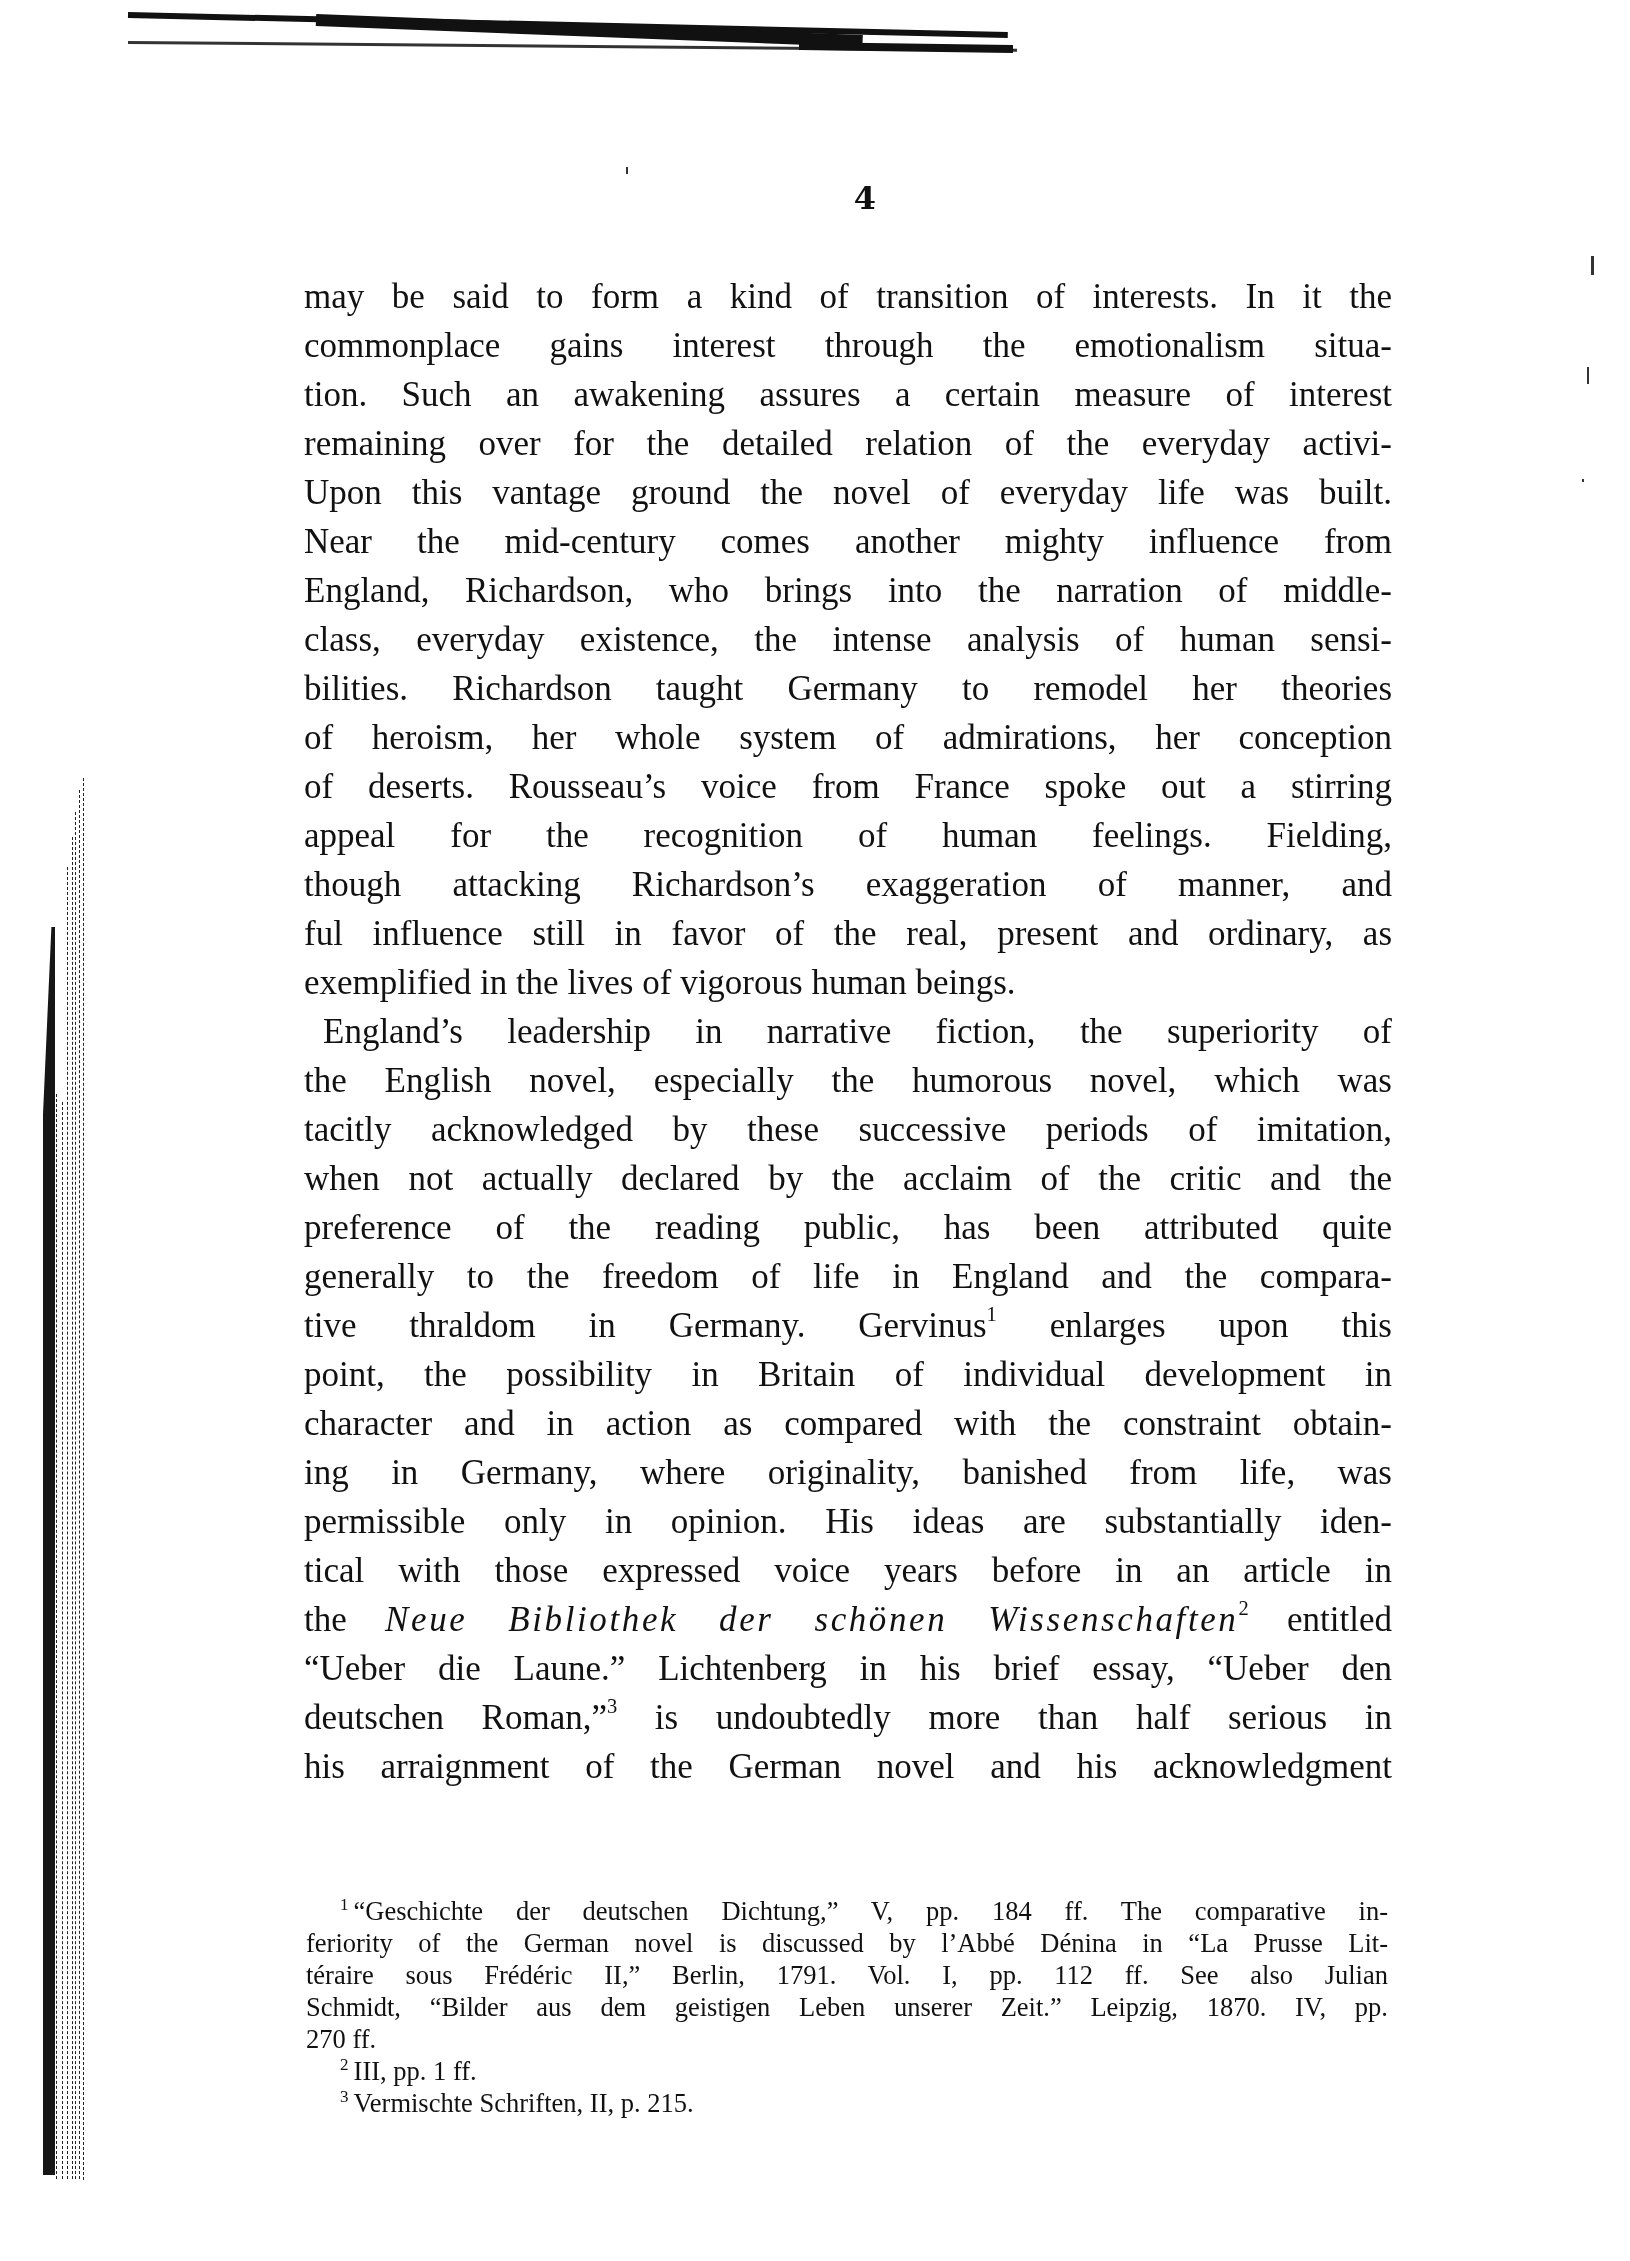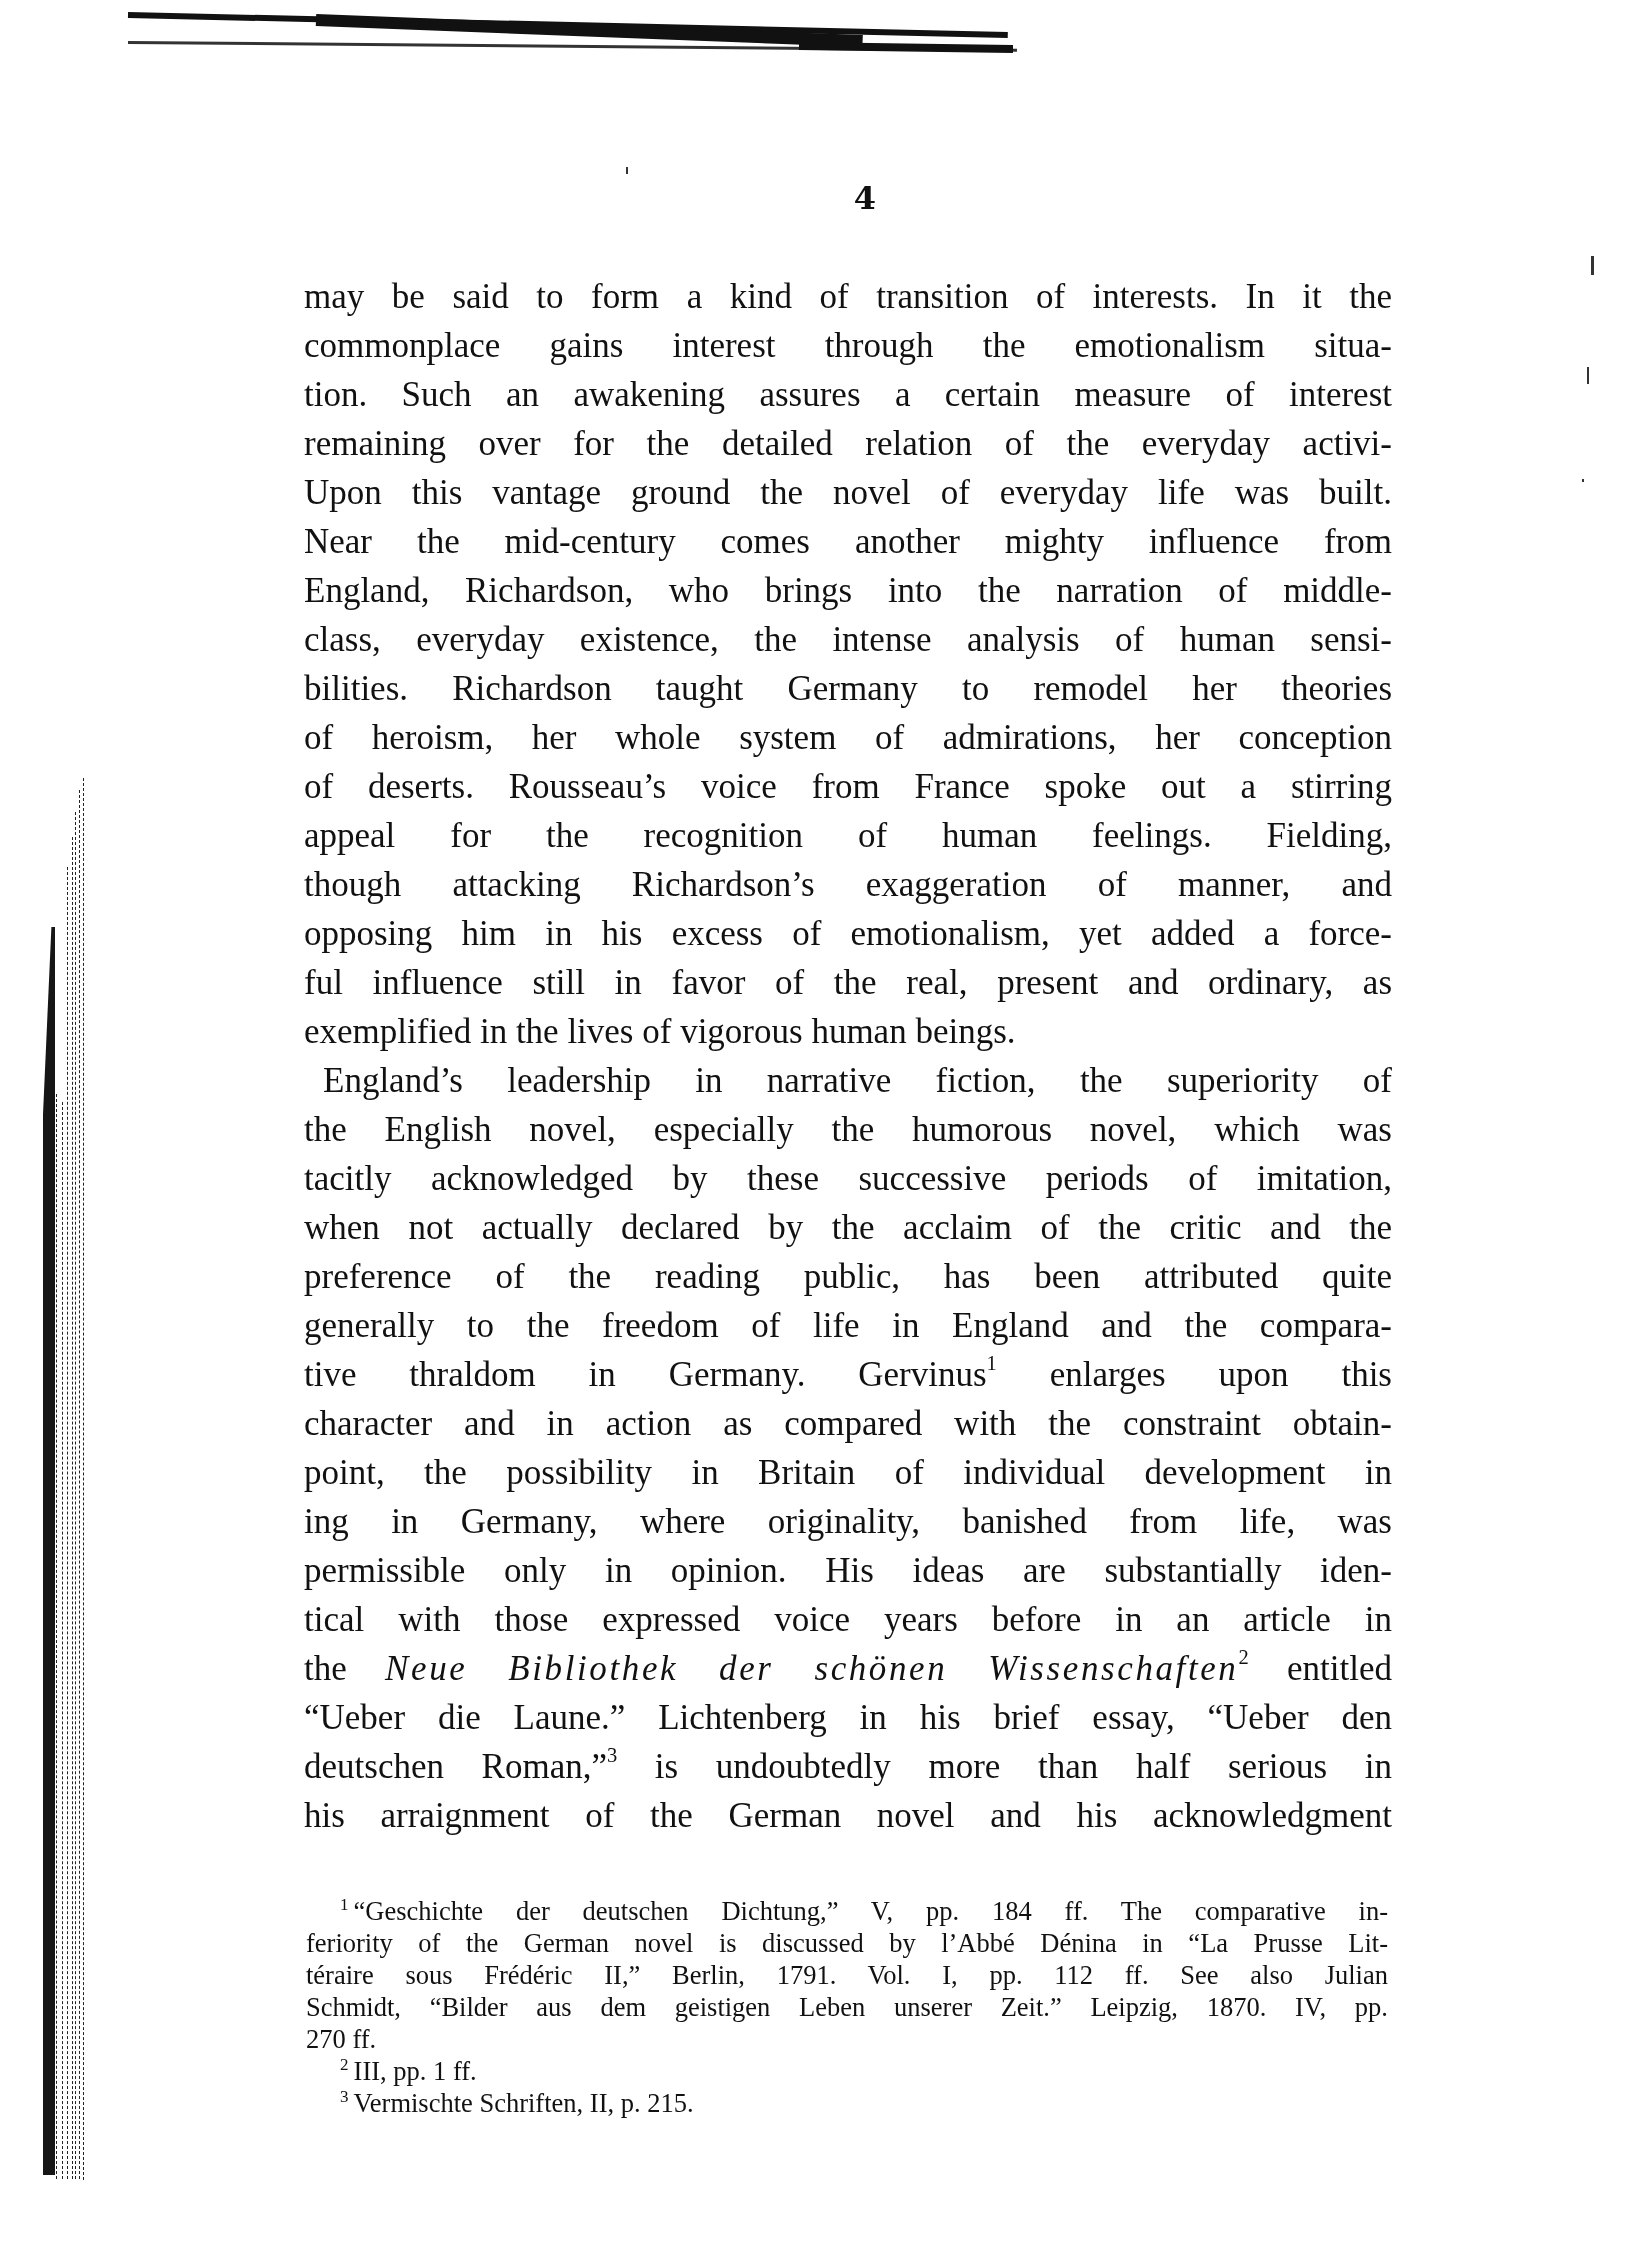--- a/index.html
+++ b/index.html
@@ -59,32 +59,31 @@
       <div class="line"><span>remaining over for the detailed relation of the everyday activi-</span></div>
       <div class="line"><span>Upon this vantage ground the novel of everyday life was built.</span></div>
       <div class="line"><span>Near the mid-century comes another mighty influence from</span></div>
       <div class="line"><span>England, Richardson, who brings into the narration of middle-</span></div>
       <div class="line"><span>class, everyday existence, the intense analysis of human sensi-</span></div>
       <div class="line"><span>bilities.  Richardson taught Germany to remodel her theories</span></div>
       <div class="line"><span>of heroism, her whole system of admirations, her conception</span></div>
       <div class="line"><span>of deserts.  Rousseau’s voice from France spoke out a stirring</span></div>
       <div class="line"><span>appeal for the recognition of human feelings.  Fielding,</span></div>
       <div class="line"><span>though attacking Richardson’s exaggeration of manner, and</span></div>
-      <div class="line"><span>opposing him in his excess of emotionalism, yet added a force-</span></div>
       <div class="line"><span>ful influence still in favor of the real, present and ordinary, as</span></div>
       <div class="line last"><span>exemplified in the lives of vigorous human beings.</span></div>
       <div class="line indent"><span>England’s leadership in narrative fiction, the superiority of</span></div>
       <div class="line"><span>the English novel, especially the humorous novel, which was</span></div>
       <div class="line"><span>tacitly acknowledged by these successive periods of imitation,</span></div>
       <div class="line"><span>when not actually declared by the acclaim of the critic and the</span></div>
       <div class="line"><span>preference of the reading public, has been attributed quite</span></div>
       <div class="line"><span>generally to the freedom of life in England and the compara-</span></div>
       <div class="line"><span>tive thraldom in Germany.  Gervinus</span><sup>1</sup><span> enlarges upon this</span></div>
+      <div class="line"><span>point, the possibility in Britain of individual development in</span></div>
       <div class="line"><span>character and in action as compared with the constraint obtain-</span></div>
-      <div class="line"><span>point, the possibility in Britain of individual development in</span></div>
       <div class="line"><span>ing in Germany, where originality, banished from life, was</span></div>
       <div class="line"><span>permissible only in opinion.  His ideas are substantially iden-</span></div>
       <div class="line"><span>tical with those expressed voice years before in an article in</span></div>
       <div class="line"><span>the </span><i>Neue Bibliothek der schönen Wissenschaften</i><sup>2</sup><span> entitled</span></div>
       <div class="line"><span>“Ueber die Laune.”  Lichtenberg in his brief essay, “Ueber den</span></div>
       <div class="line"><span>deutschen Roman,”</span><sup>3</sup><span> is undoubtedly more than half serious in</span></div>
       <div class="line"><span>his arraignment of the German novel and his acknowledgment</span></div>
     </div>
 
   <div class="footnotes" id="footnotes">

